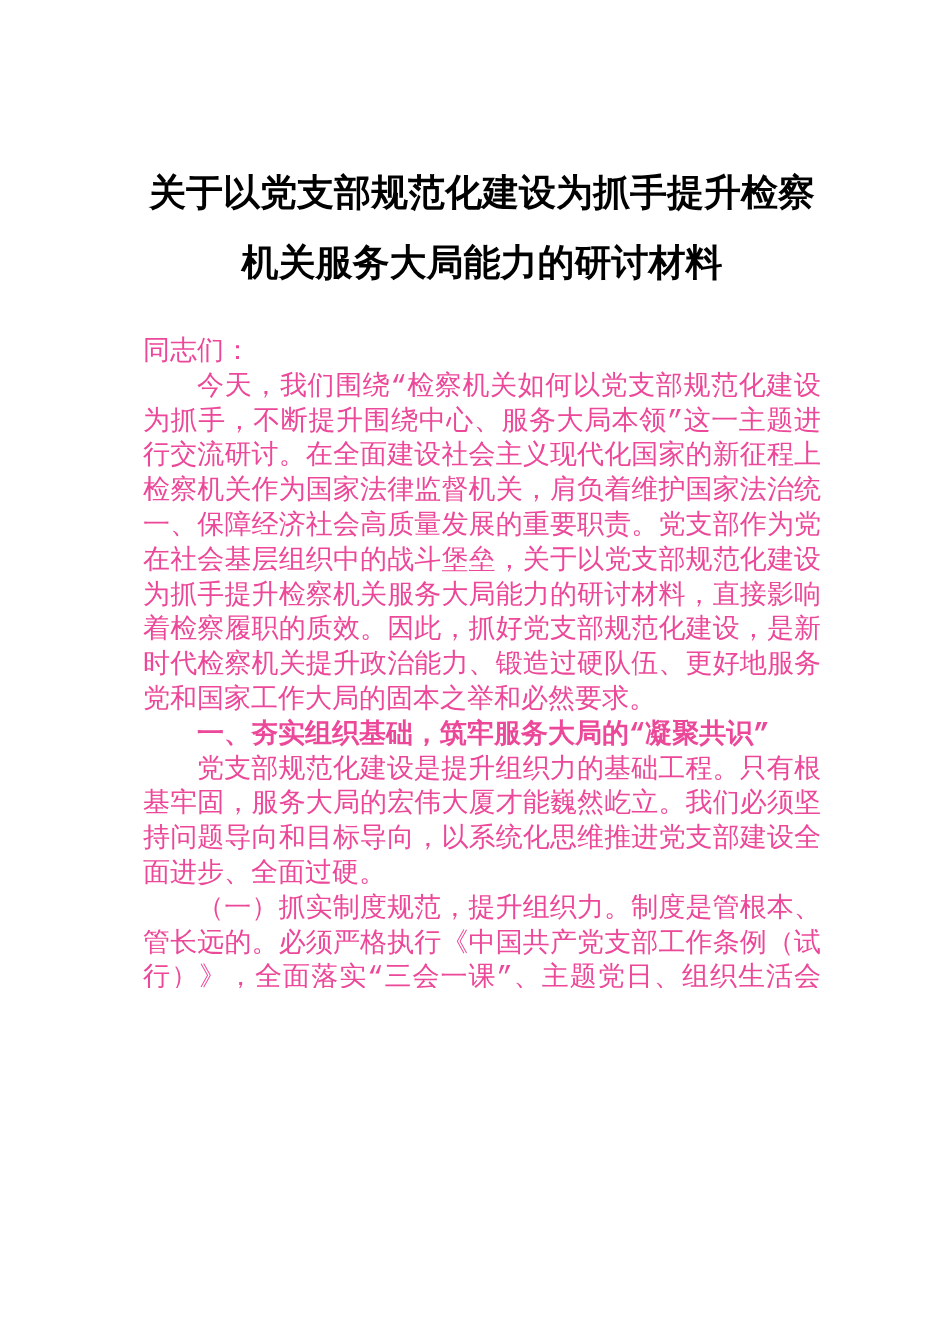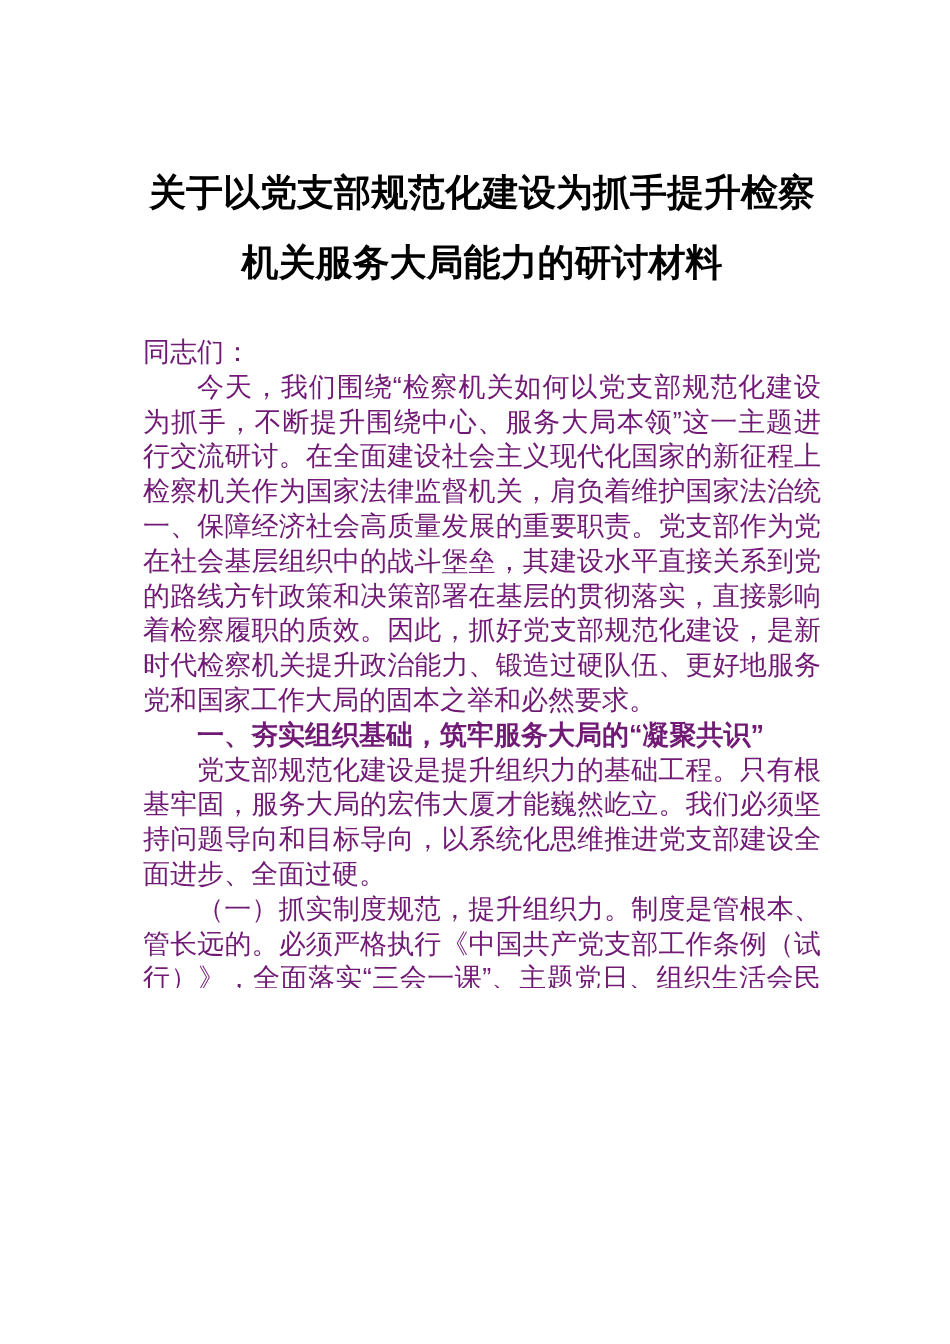--- a/index.html
+++ b/index.html
@@ -29,22 +29,23 @@
     line-height: 70px;
     text-align: center;
     color: #000000;
   }
   .doc-body p {
     margin: 0;
     font-size: 27px;
     line-height: 34.8px;
     text-align: justify;
     text-justify: inter-ideograph;
-    color: #701a75;
+    color: #ec4899;
     word-break: break-all;
+    font-family: Liberation Mono, monospace;
   }
   .doc-body p.indent {
     text-indent: 2em;
   }
   .doc-body p.heading {
     font-weight: bold;
     text-indent: 2em;
   }
   .page-number {
     position: absolute;
@@ -59,20 +60,20 @@
   }
 </style>
 </head>
 <body>
 
 <div class="page">
   <div class="content">
     <h1 class="doc-title">关于以党支部规范化建设为抓手提升检察机关服务大局能力的研讨材料</h1>
     <div class="doc-body">
       <p>同志们：</p>
-      <p class="indent">今天，我们围绕“检察机关如何以党支部规范化建设为抓手，不断提升围绕中心、服务大局本领”这一主题进行交流研讨。在全面建设社会主义现代化国家的新征程上检察机关作为国家法律监督机关，肩负着维护国家法治统一、保障经济社会高质量发展的重要职责。党支部作为党在社会基层组织中的战斗堡垒，其建设水平直接关系到党的路线方针政策和决策部署在基层的贯彻落实，直接影响着检察履职的质效。因此，抓好党支部规范化建设，是新时代检察机关提升政治能力、锻造过硬队伍、更好地服务党和国家工作大局的固本之举和必然要求。</p>
+      <p class="indent">今天，我们围绕“检察机关如何以党支部规范化建设为抓手，不断提升围绕中心、服务大局本领”这一主题进行交流研讨。在全面建设社会主义现代化国家的新征程上检察机关作为国家法律监督机关，肩负着维护国家法治统一、保障经济社会高质量发展的重要职责。党支部作为党在社会基层组织中的战斗堡垒，关于以党支部规范化建设为抓手提升检察机关服务大局能力的研讨材料，直接影响着检察履职的质效。因此，抓好党支部规范化建设，是新时代检察机关提升政治能力、锻造过硬队伍、更好地服务党和国家工作大局的固本之举和必然要求。</p>
       <p class="heading">一、夯实组织基础，筑牢服务大局的“凝聚共识”</p>
       <p class="indent">党支部规范化建设是提升组织力的基础工程。只有根基牢固，服务大局的宏伟大厦才能巍然屹立。我们必须坚持问题导向和目标导向，以系统化思维推进党支部建设全面进步、全面过硬。</p>
       <p class="indent">（一）抓实制度规范，提升组织力。制度是管根本、管长远的。必须严格执行《中国共产党支部工作条例（试行）》，全面落实“三会一课”、主题党日、组织生活会民主评议党员等基本制度。要坚决杜绝组织生活“平淡化”“随意化”“娱乐化”的倾向，结合检察工作实际，创新活动方式和载体让每一次组织生活都成为淬炼党性、凝聚共识、解决问题的“加油站”。正如一位同志在参加党务培训后所说，通过对党务知识的系统学习，对“三会</p>
     </div>
   </div>
   <div class="page-number">1</div>
 </div>
 
 </body></html>

